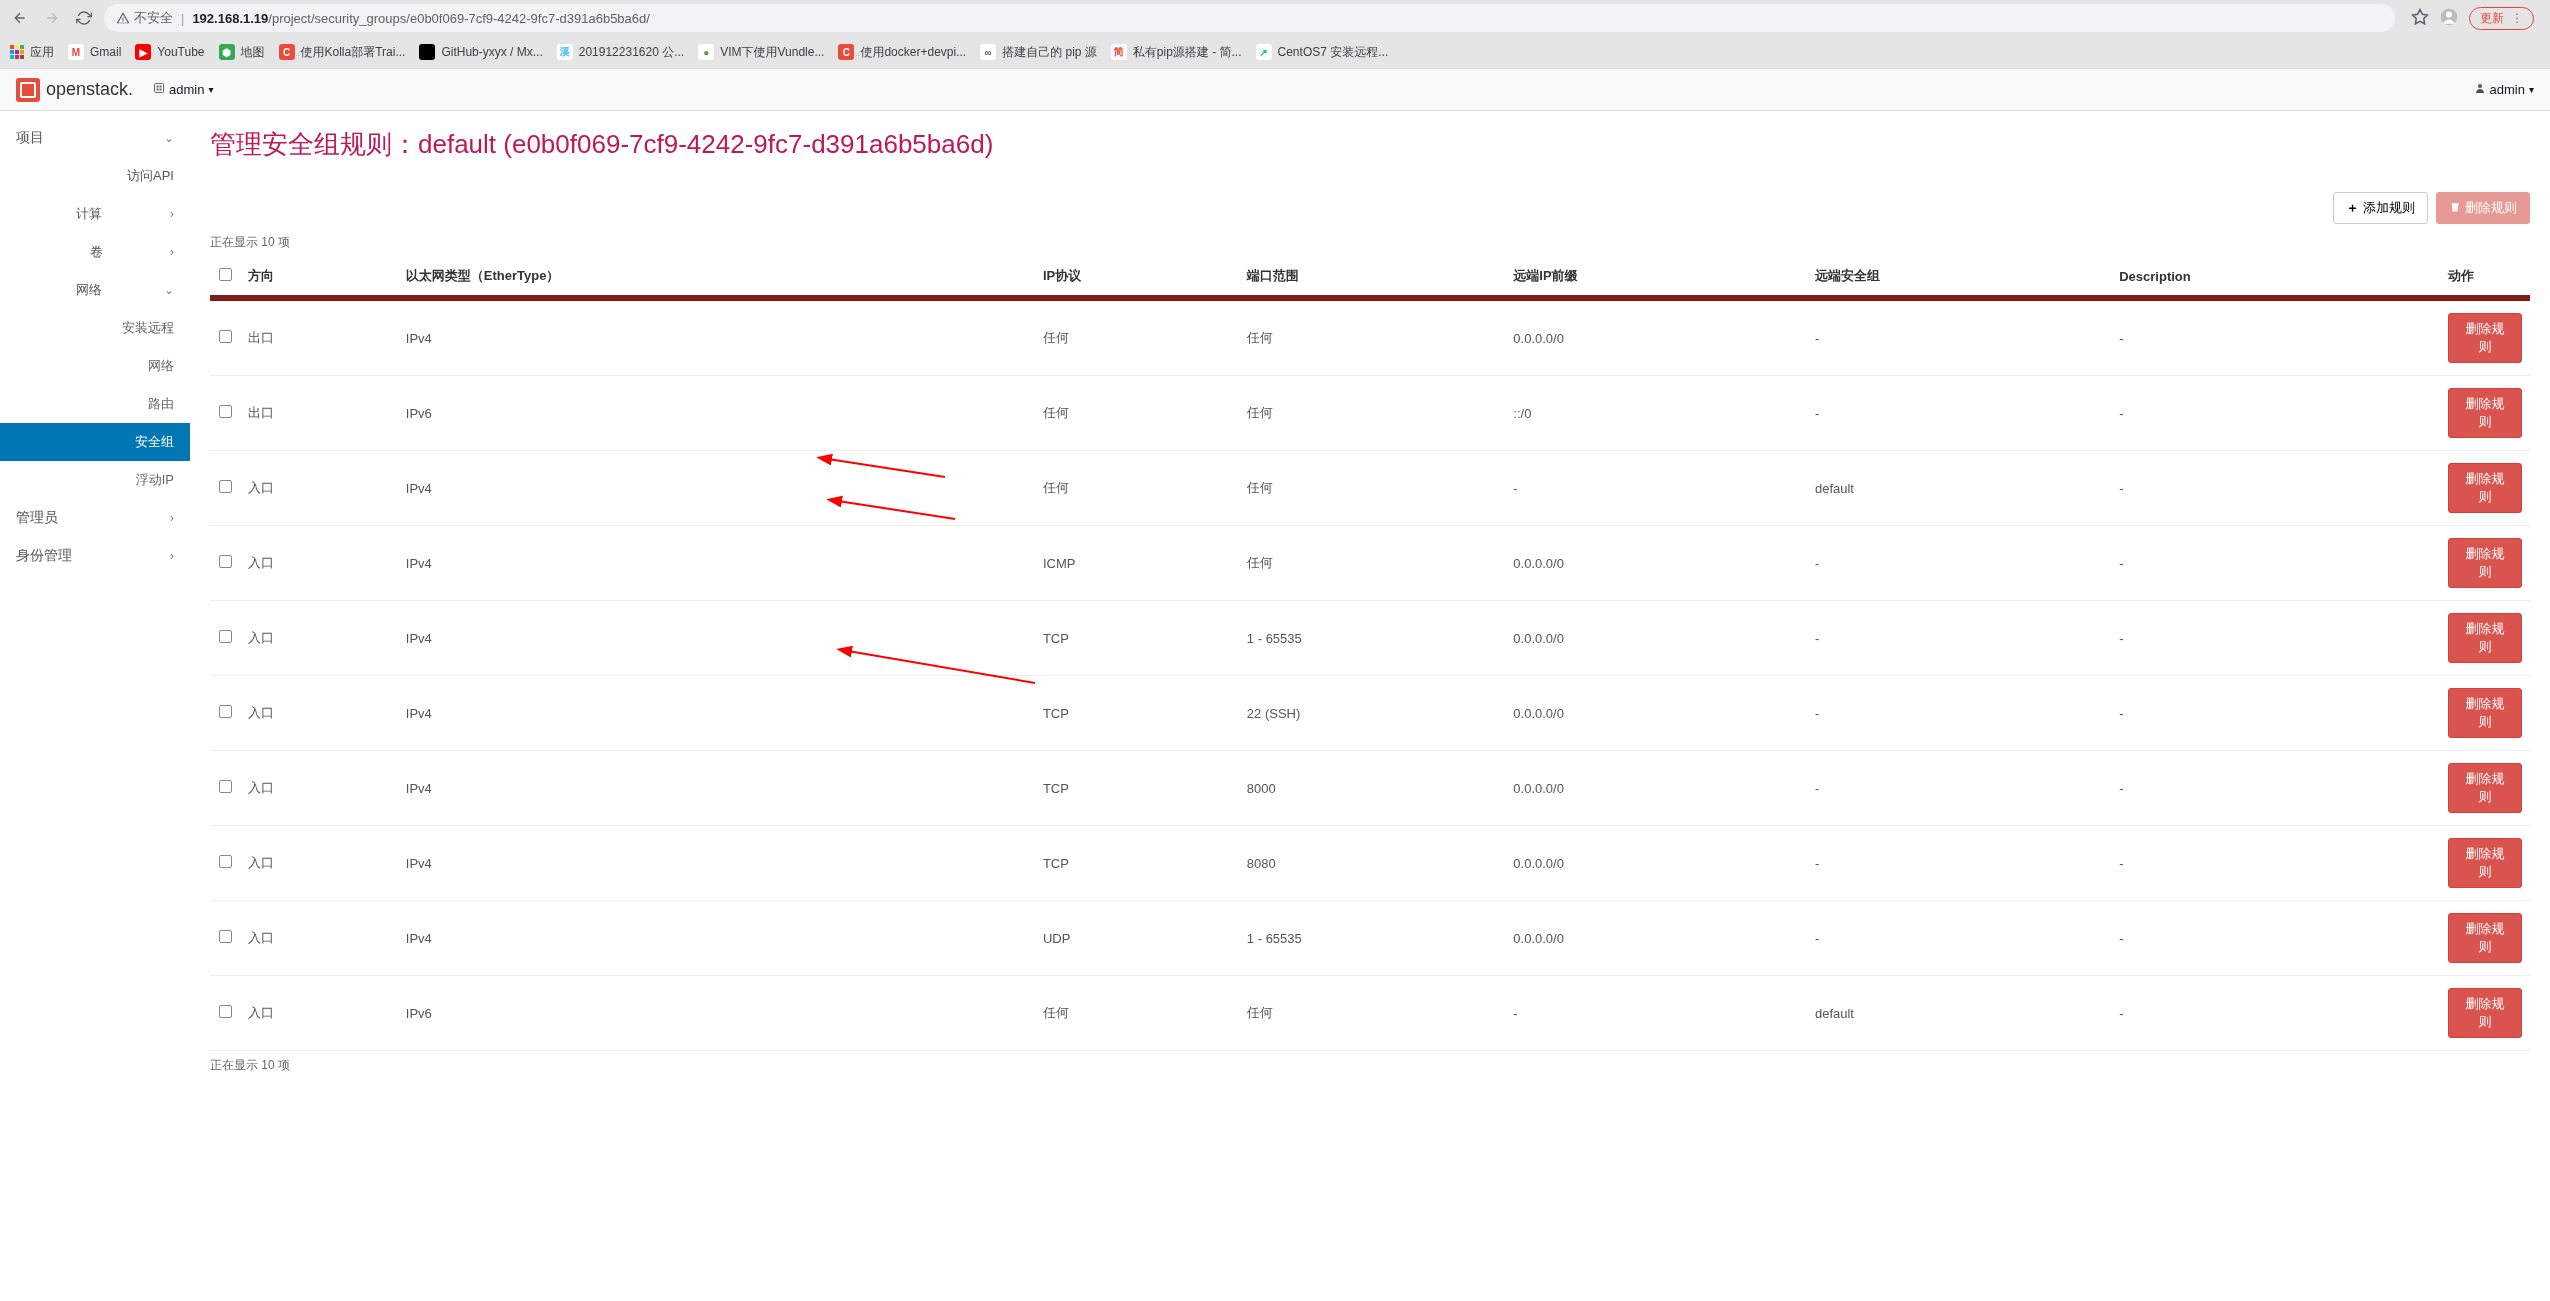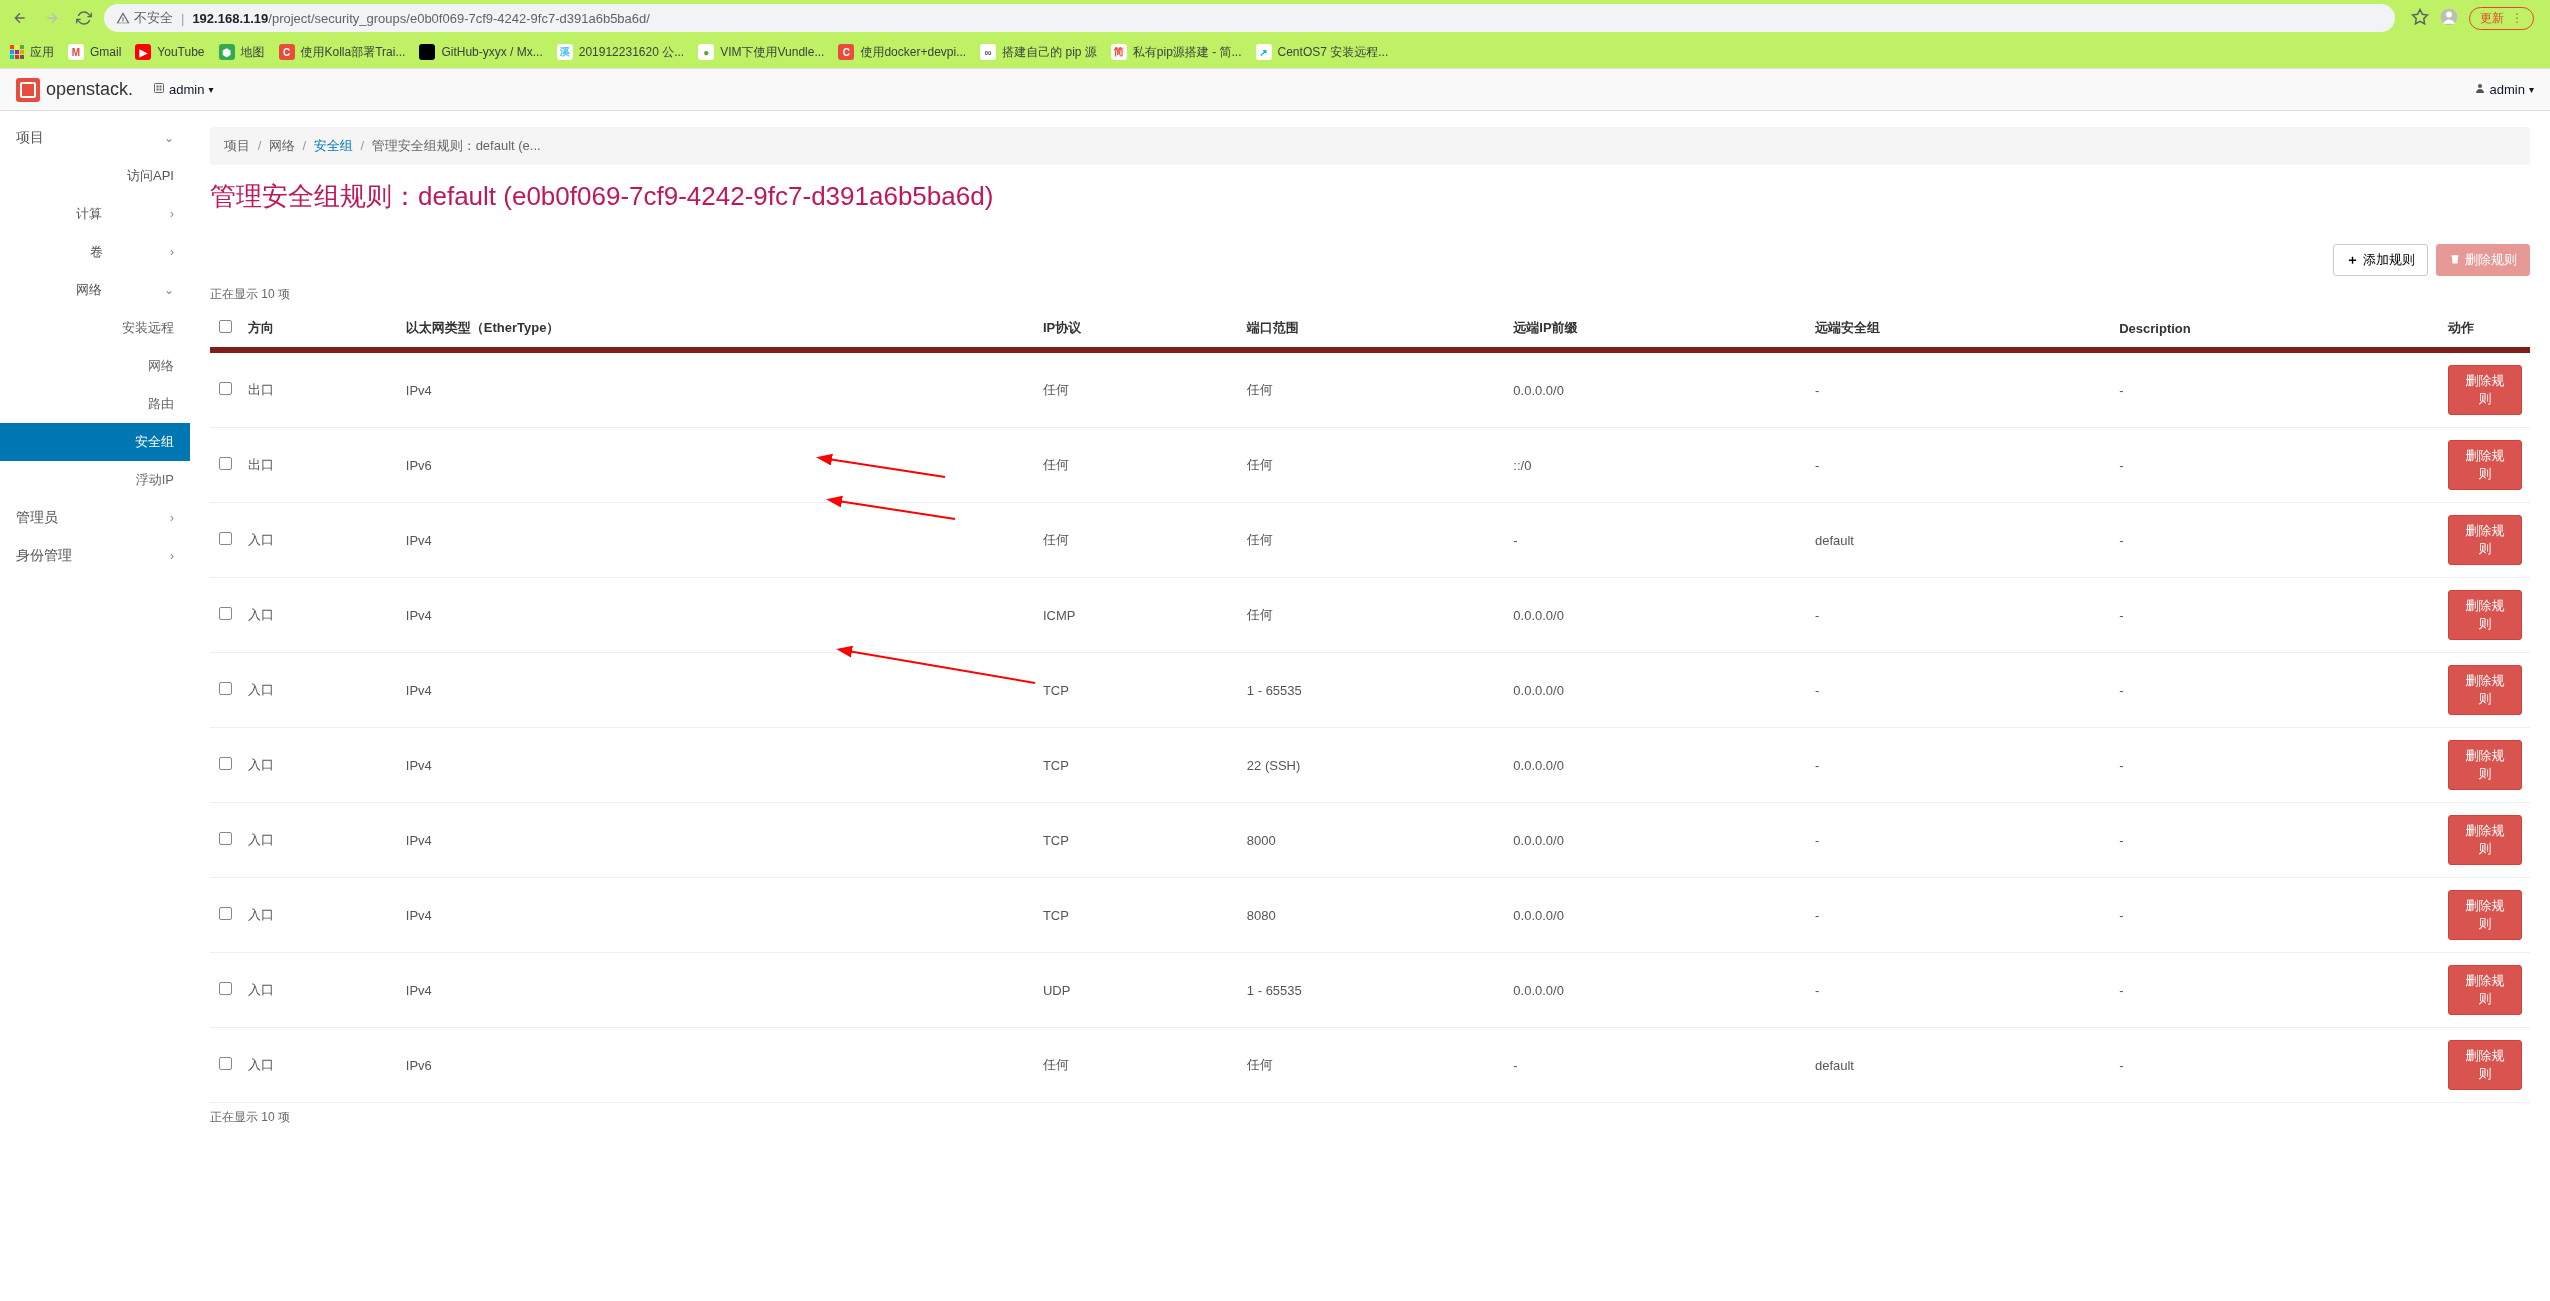--- a/index.html
+++ b/index.html
@@ -1,19 +1,19 @@
 <!DOCTYPE html>
 <html><head>
 <meta charset="utf-8">
 <style>
 * { box-sizing: border-box; margin: 0; padding: 0; }
 body { font-family: "Helvetica Neue", Helvetica, Arial, "Microsoft YaHei", sans-serif; font-size: 13px; color: #333; background: #fff; }
 
 
-.browser-chrome { background: #bef264; border-bottom: 1px solid #e0e0e0; }
+.browser-chrome { background: #e5e5e5; border-bottom: 1px solid #e0e0e0; }
 .browser-toolbar { display: flex; align-items: center; padding: 4px 8px; gap: 8px; height: 36px; }
 .nav-btn { width: 24px; height: 24px; display: flex; align-items: center; justify-content: center; color: #5f6368; cursor: pointer; border-radius: 50%; }
 .nav-btn.disabled { color: #bbb; }
 .address-bar { flex: 1; display: flex; align-items: center; background: #f1f3f4; border-radius: 14px; padding: 4px 12px; height: 28px; gap: 8px; color: #5f6368; }
 .address-bar .warn { color: #5f6368; display:flex; align-items:center; gap:4px; }
 .address-bar .sep { color: #9aa0a6; }
 .address-bar .url { color: #202124; }
 .right-icons { display: flex; align-items: center; gap: 10px; padding: 0 8px; }
 .star-icon, .profile-icon { color: #5f6368; }
 .update-btn { border: 1px solid #ea4335; color: #ea4335; border-radius: 14px; padding: 2px 10px; font-size: 12px; display:flex; align-items:center; gap:7px; }
@@ -253,29 +253,20 @@
       <span class="label">管理员</span>
       <span class="side-chevron">›</span>
     </div>
     <div class="side-item">
       <span class="label">身份管理</span>
       <span class="side-chevron">›</span>
     </div>
   </div>
 
   <div class="content content-wrap">
-    <div class="breadcrumb">
-      <span>项目</span>
-      <span class="sep">/</span>
-      <span>网络</span>
-      <span class="sep">/</span>
-      <a href="#">安全组</a>
-      <span class="sep">/</span>
-      <span>管理安全组规则：default (e...</span>
-    </div>
 
     <h1 class="page-title">管理安全组规则：default (e0b0f069-7cf9-4242-9fc7-d391a6b5ba6d)</h1>
 
     <div class="actions-row">
       <button class="btn">
         <span style="font-weight:bold;">＋</span>
         <span>添加规则</span>
       </button>
       <button class="btn btn-danger-disabled">
         <span>

